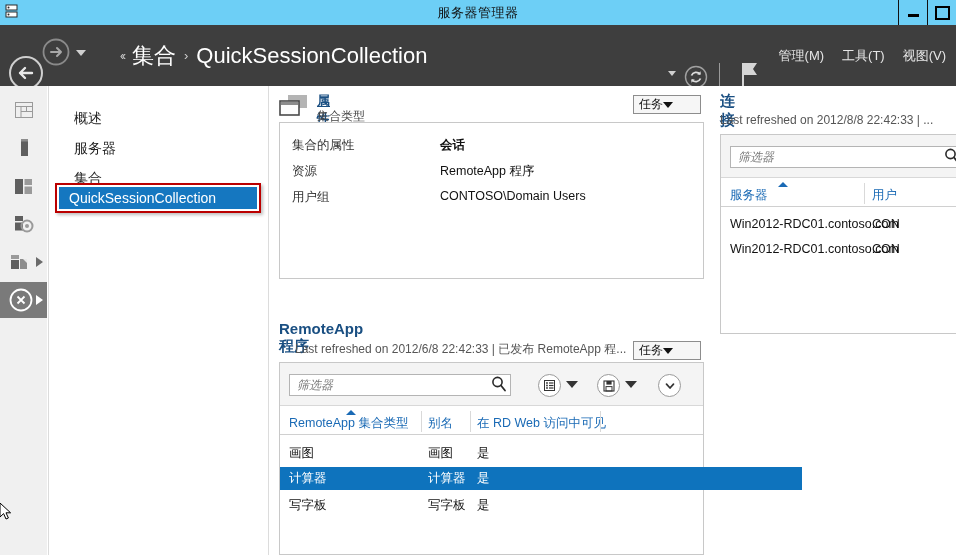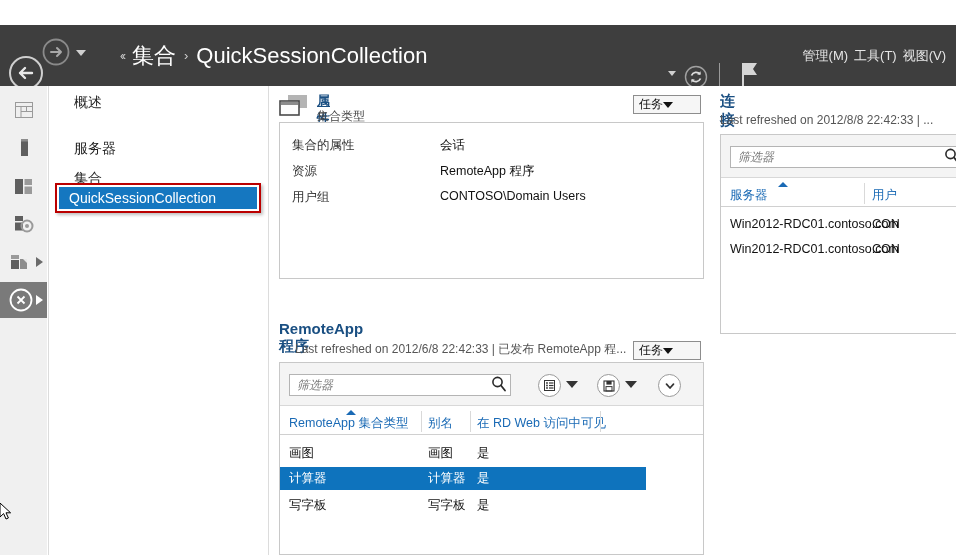--- a/index.html
+++ b/index.html
@@ -57,21 +57,21 @@
   .crumb-b { font-size:22px; color:#ffffff; font-weight:400; }
 
   .hdr-caret {
     position:absolute; left:668px; top:46px;
     width:0;height:0;border-left:4px solid transparent;border-right:4px solid transparent;
     border-top:5px solid #d0d0d0;
   }
   .hdr-refresh { position:absolute; left:684px; top:40px; width:24px; height:24px; }
   .hdr-divider { position:absolute; left:719px; top:38px; width:1px; height:26px; background:#9a9a9a; }
   .hdr-flag { position:absolute; left:740px; top:36px; width:20px; height:28px; }
-  .hdr-menus { position:absolute; right:10px; top:0; height:61px; display:flex; align-items:center; gap:6px;}
+  .hdr-menus { position:absolute; right:10px; top:0; height:61px; display:flex; align-items:center; gap:18px;}
   .hdr-menu { font-size:13px; color:#e6e6e6; white-space:nowrap; }
 
   
   .rail {
     position:absolute; left:0; top:86px; width:47px; height:469px;
     background:#f0f0f0;
   }
   .rail-item {
     position:relative; width:47px; height:36px;
     display:flex; align-items:center; justify-content:center;
@@ -171,20 +171,39 @@
   .grid-cell { position:absolute; font-size:12.5px; color:#111; white-space:nowrap; }
 
   
   .cursor { position:absolute; left:0px; top:503px; width:14px; height:20px; }
 </style>
 </head>
 <body>
 
 <div id="app">
 
+  <div class="titlebar">
+    <div class="tb-left-icon">
+      <svg width="20" height="20" viewBox="0 0 20 20">
+        <rect x="4" y="3" width="11" height="5" fill="#ffffff" stroke="#2a2a2a" stroke-width="1"></rect>
+        <rect x="4" y="10" width="11" height="5" fill="#ffffff" stroke="#2a2a2a" stroke-width="1"></rect>
+        <circle cx="6.5" cy="5.5" r="1" fill="#2a2a2a"></circle>
+        <circle cx="6.5" cy="12.5" r="1" fill="#2a2a2a"></circle>
+      </svg>
+    </div>
+    <div class="tb-title">服务器管理器</div>
+    <div class="win-btns">
+      <div class="win-btn">
+        <div class="glyph-min"></div>
+      </div>
+      <div class="win-btn">
+        <div class="glyph-max"></div>
+      </div>
+    </div>
+  </div>
 
   <div class="header">
 
     <div class="nav-back">
       <svg width="36" height="36" viewBox="0 0 36 36">
         <circle cx="18" cy="18" r="16" fill="none" stroke="#cfcfcf" stroke-width="2"></circle>
         <path d="M24 18 H12 M17 13 L12 18 L17 23" fill="none" stroke="#e8e8e8" stroke-width="2.4" stroke-linecap="round" stroke-linejoin="round"></path>
       </svg>
     </div>
 
@@ -285,21 +304,21 @@
         <circle cx="13" cy="13" r="6.5" fill="#7a7a7a"></circle>
         <path d="M9.5 9.5 L16.5 16.5 M16.5 9.5 L9.5 16.5" stroke="#ffffff" stroke-width="1.8"></path>
       </svg>
       <div class="rail-arrow"></div>
     </div>
   </div>
 
   <div class="rail-divider"></div>
 
   <div class="navlist">
-    <div class="nav-entry lvl1" style="top:8px;text-align:right;">概述</div>
+    <div class="nav-entry lvl1" style="top:24px;text-align:right;">概述</div>
     <div class="nav-entry lvl1" style="top:54px;">服务器</div>
     <div class="nav-entry lvl1" style="top:84px;">集合</div>
 
     <div class="nav-sel-wrap">
       <div class="nav-sel-blue">
         <span>QuickSessionCollection</span>
       </div>
       <div class="nav-sel-red"></div>
     </div>
   </div>
@@ -321,21 +340,21 @@
       </div>
     </div>
 
     <div class="task-btn" style="left:364px; top:9px;">
       <span class="t-label">任务</span>
       <span class="t-caret"></span>
     </div>
 
     <div class="panel-box" style="left:10px; top:36px; width:425px; height:157px;">
       <div class="prop-row" style="left:12px; top:14px;">集合的属性</div>
-      <div class="prop-val" style="left:160px; top:14px;">会话</div>
+      <div class="prop-val" style="left:160px; top:14px;font-weight:bold;">会话</div>
 
       <div class="prop-row" style="left:12px; top:40px;">资源</div>
       <div class="prop-val" style="left:160px; top:40px;">RemoteApp 程序</div>
 
       <div class="prop-row" style="left:12px; top:66px;">用户组</div>
       <div class="prop-val" style="left:160px; top:66px;">CONTOSO\Domain Users</div>
     </div>
 
     <div class="panel-head" style="left:10px; top:234px;">
       <div style="position:relative;">
@@ -399,21 +418,21 @@
       <div class="col-head" style="left:197px; top:52px;">在 RD Web 访问中可见</div>
       <div class="col-sep" style="left:320px; top:48px; height:21px;"></div>
       <div class="hdr-underline" style="left:0px; top:71px; width:423px;"></div>
 
       <div class="grid-row" style="left:0; top:79px; width:423px; height:22px;">
         <div class="grid-cell" style="left:9px; top:3px;">画图</div>
         <div class="grid-cell" style="left:148px; top:3px;">画图</div>
         <div class="grid-cell" style="left:197px; top:3px;">是</div>
       </div>
 
-      <div class="grid-row row-sel" style="left:0; top:104px; width:366px; height:23px;">
+      <div class="grid-row row-sel" style="left:0; top:104px; width:497px; height:23px;padding-left:25px;">
         <div class="grid-cell" style="left:9px; top:3px;">计算器</div>
         <div class="grid-cell" style="left:148px; top:3px;">计算器</div>
         <div class="grid-cell" style="left:197px; top:3px;">是</div>
       </div>
 
       <div class="grid-row" style="left:0; top:131px; width:423px; height:22px;">
         <div class="grid-cell" style="left:9px; top:3px;">写字板</div>
         <div class="grid-cell" style="left:148px; top:3px;">写字板</div>
         <div class="grid-cell" style="left:197px; top:3px;">是</div>
       </div>

